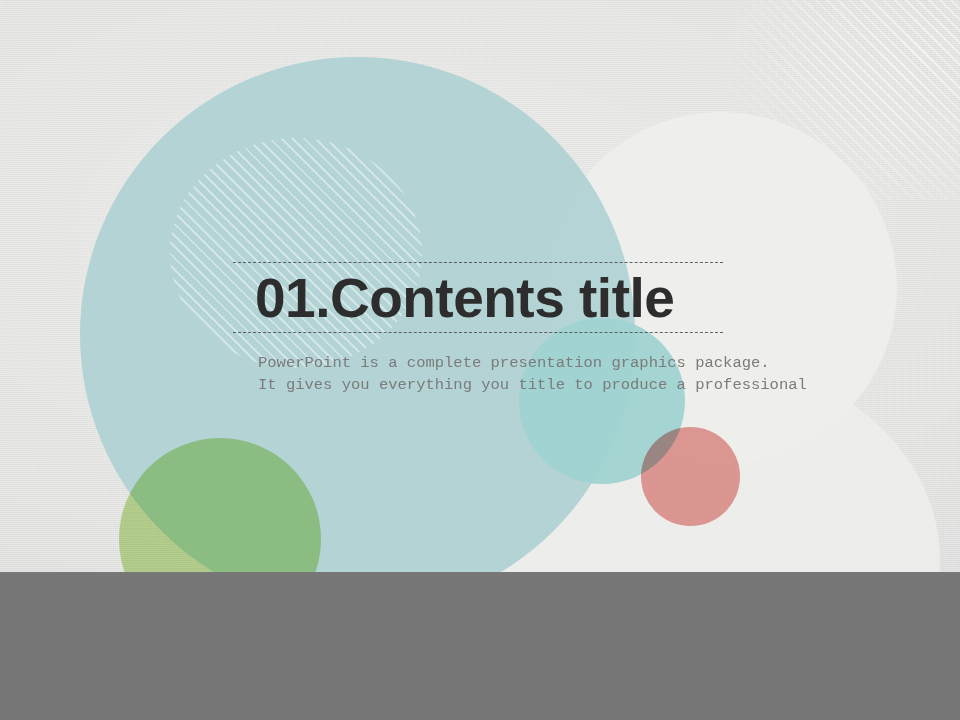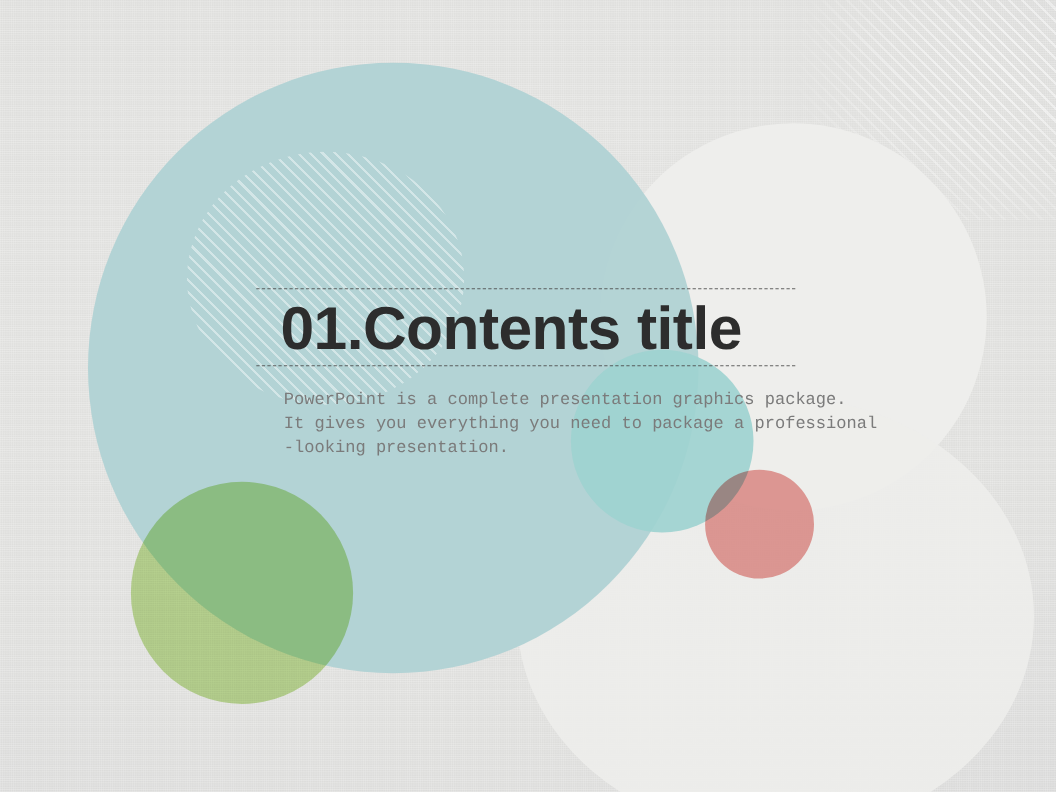--- a/index.html
+++ b/index.html
@@ -5,21 +5,21 @@
 <style>
   html, body {
     margin: 0;
     padding: 0;
     background: #777;
   }
 
   #slide {
     position: relative;
     width: 960px;
-    height: 720px;
+    height: 572px;
     overflow: hidden;
     background: #e5e5e5;
     font-family: "Liberation Sans", "DejaVu Sans", sans-serif;
     -webkit-font-smoothing: antialiased;
   }
 
   
 
   .bg-base {
     position: absolute;
@@ -196,19 +196,18 @@
   <div class="text-block">
 
     <div class="rule rule-top"></div>
 
     <h1 class="slide-title">01.Contents title</h1>
 
     <div class="rule rule-bottom"></div>
 
     <p class="slide-body">
       <span class="line">PowerPoint is a complete presentation graphics package.</span>
-      <span class="line">It gives you everything you need to package a professional</span>
-      <span class="line">-looking presentation.</span>
+      <span class="line">It gives you everything you title to produce a professional</span>
     </p>
 
   </div>
 
 </div>
 
 </body></html>

